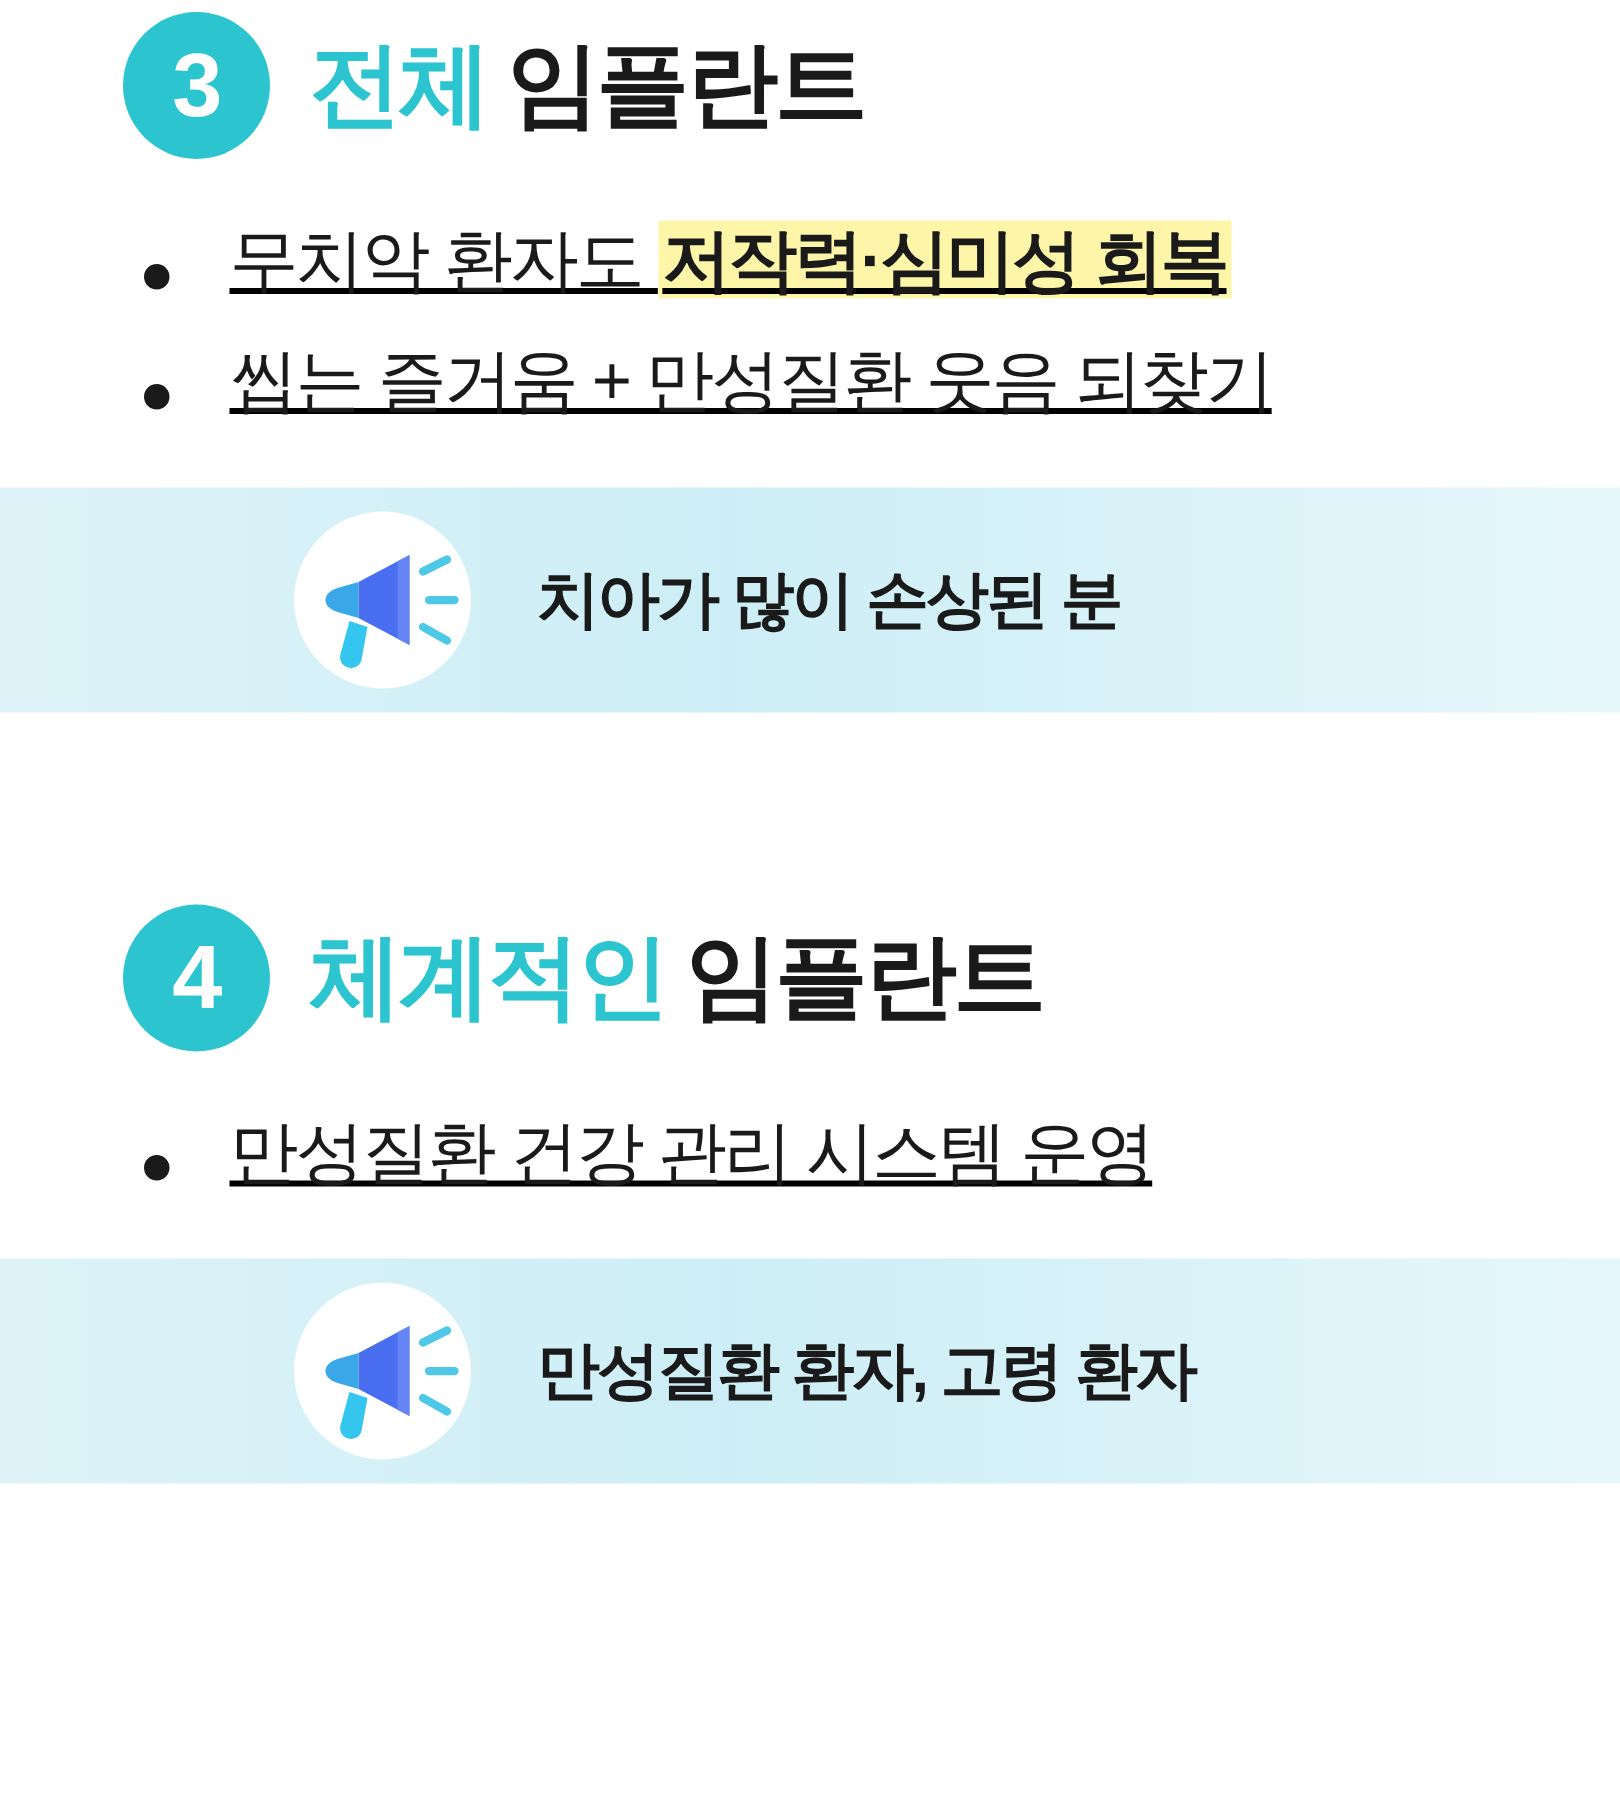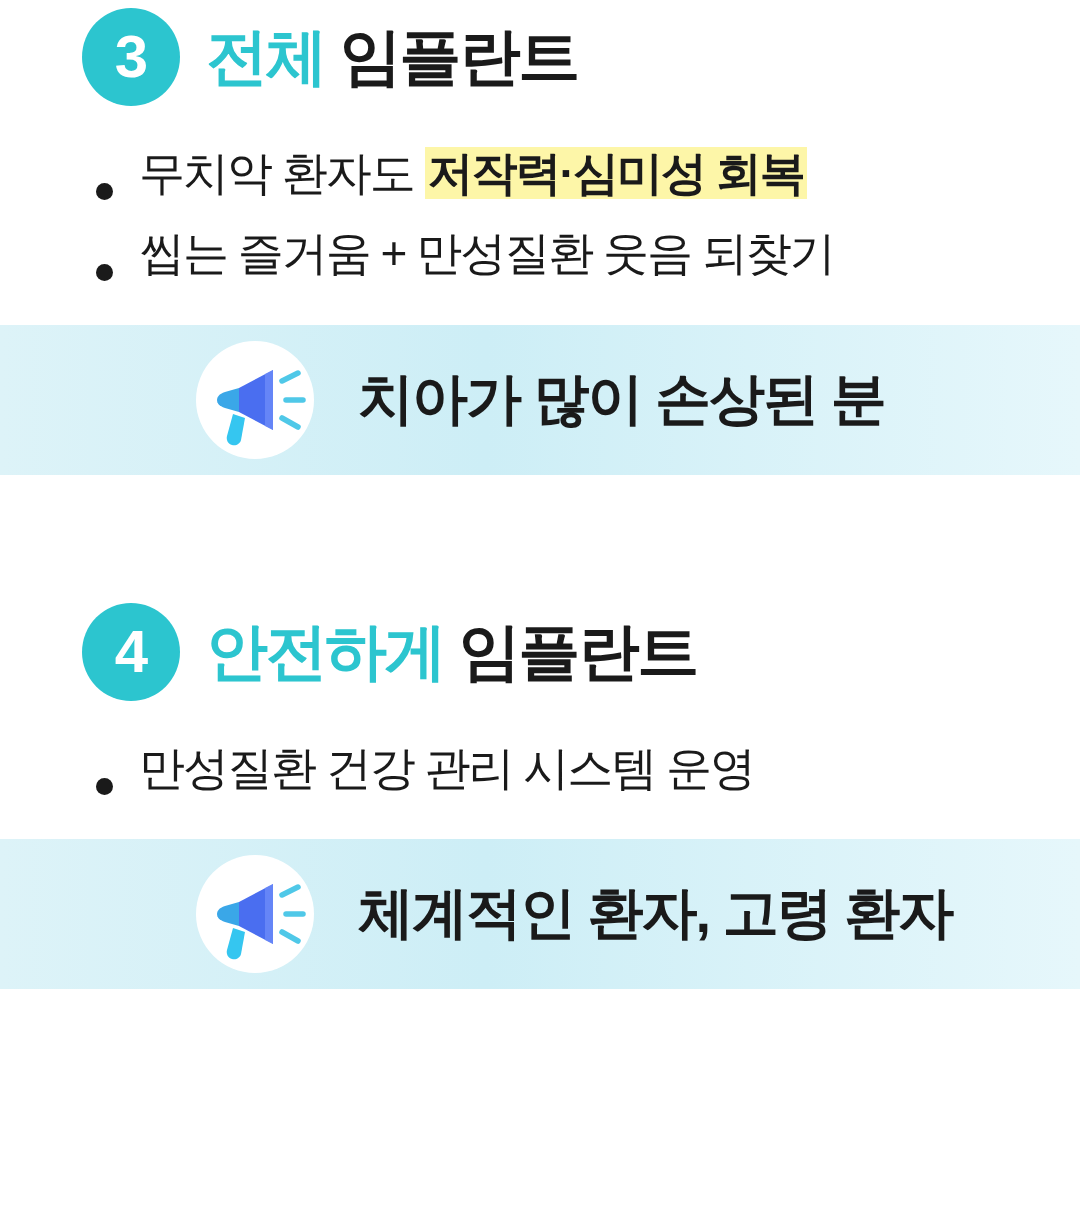--- a/index.html
+++ b/index.html
@@ -49,35 +49,37 @@
     line-height: 1;
     letter-spacing: -1px;
   }
   .heading-text {
     font-size: 62px;
     font-weight: 700;
     color: #1a1a1a;
     letter-spacing: -2.5px;
     white-space: nowrap;
     line-height: 1;
+    font-family: Liberation Serif, serif;
   }
   .heading-text .accent {
     color: #2cc5cf;
   }
 
   
   .bullets {
     margin-top: 40px;
     padding-left: 96px;
   }
   .bullet-row {
     display: flex;
-    align-items: flex-end;
-    gap: 26px;
+    align-items: center;
+    gap: 40px;
     margin-bottom: 26px;
+    text-decoration: underline;
   }
   .dot {
     width: 17px;
     height: 17px;
     border-radius: 50%;
     background: #1a1a1a;
     flex: 0 0 auto;
     margin-top: 22px;
   }
   .bullet-text {
@@ -111,21 +113,21 @@
     border-radius: 50%;
     background: #ffffff;
     display: flex;
     align-items: center;
     justify-content: center;
     flex: 0 0 auto;
     position: relative;
   }
   .megaphone-wrap svg { display: block; }
   .callout-text {
-    font-size: 56px;
+    font-size: 42px;
     font-weight: 700;
     color: #1a1a1a;
     letter-spacing: -2px;
     margin-left: 44px;
     white-space: nowrap;
   }
 
   
   .sec3 { padding-top: 8px; }
   .gap { height: 128px; }
@@ -182,21 +184,21 @@
     </div>
   </div>
 
   <div class="gap"></div>
 
   <div class="section">
 
     <div class="heading">
       <div class="badge">4</div>
       <div class="heading-text">
-        <span class="accent">안전하게</span>
+        <span class="accent">체계적인</span>
         <span>임플란트</span>
       </div>
     </div>
 
     <div class="bullets">
       <div class="bullet-row">
         <span class="dot"></span>
         <div class="bullet-text">
           <span>만성질환 건강 관리 시스템 운영</span>
         </div>
@@ -210,17 +212,17 @@
             <line x1="79" y1="33" x2="95" y2="25"></line>
             <line x1="83" y1="52" x2="100" y2="52"></line>
             <line x1="79" y1="70" x2="95" y2="79"></line>
           </g>
           <path d="M70 22 L70 82 L36 64 L36 40 Z" fill="#4a6ef0"></path>
           <path d="M36 40 L36 64 L22 60 C16 58 14 55 14 52 C14 49 16 46 22 44 Z" fill="#3aa7e8"></path>
           <path d="M30 66 L42 70 L38 92 C37 96 33 98 29 97 C25 96 23 92 24 88 Z" fill="#35c6f0"></path>
           <path d="M70 22 L70 82 L62 78 L62 26 Z" fill="#6f8dfa" opacity="0.75"></path>
         </svg>
       </div>
-      <div class="callout-text">체계적인 환자, 고령 환자</div>
+      <div class="callout-text">만성질환 환자, 고령 환자</div>
     </div>
   </div>
 
 </div>
 
 </body></html>

